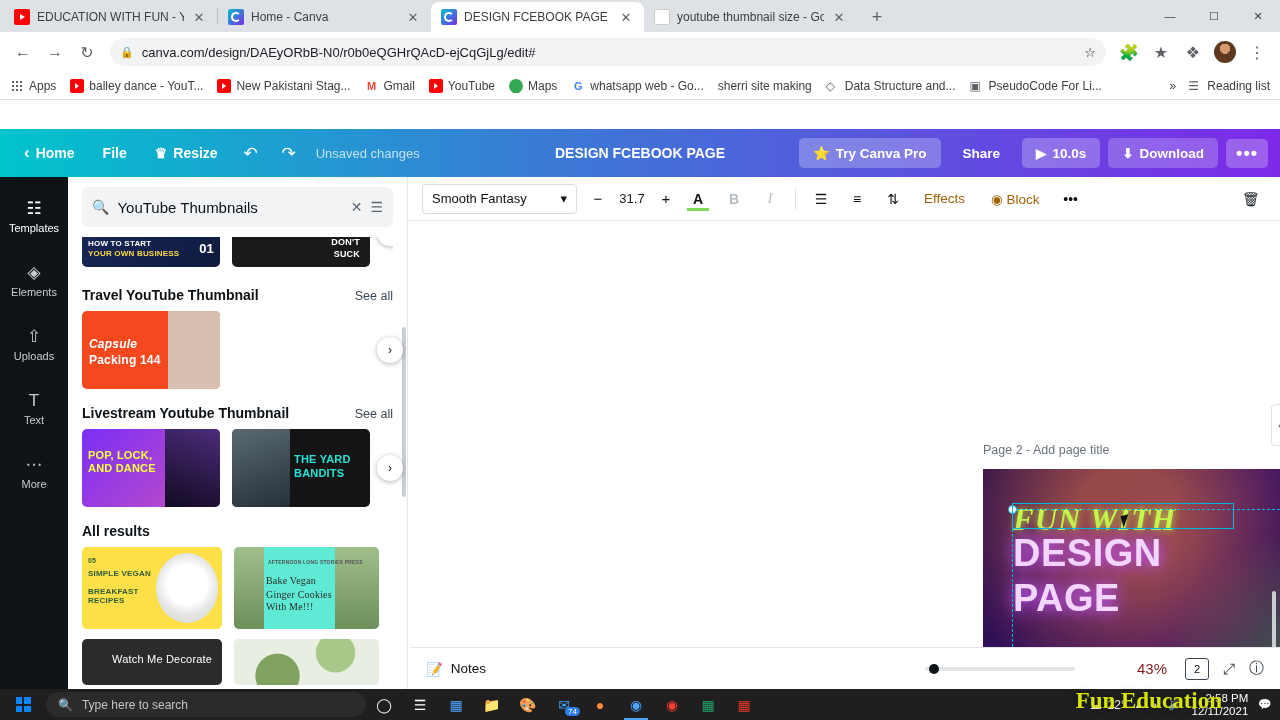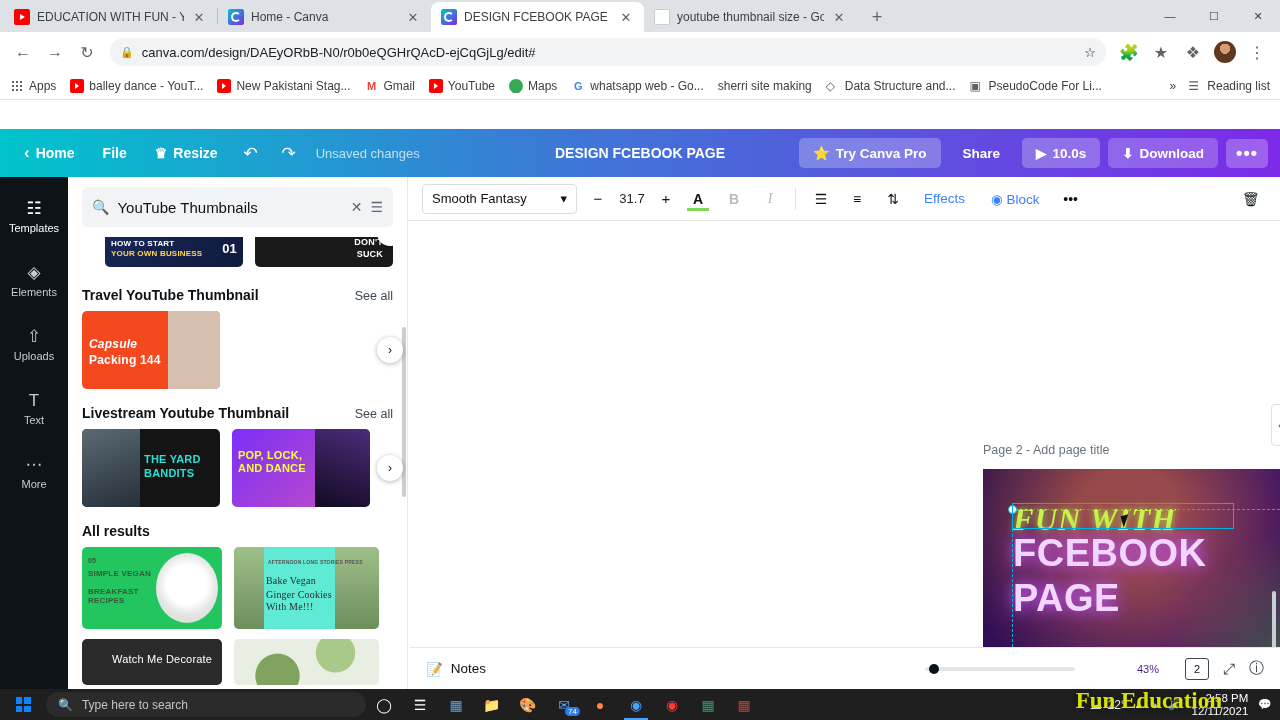--- a/index.html
+++ b/index.html
@@ -121,39 +121,39 @@
     font-size:10px; color:#3c4752; z-index:6;
   }
 
   
   .t-blue { background:linear-gradient(135deg,#1b2a5e,#0f1a3d); }
   .t-dark { background:#1a1a1a; }
   .t-photo1 { background:linear-gradient(180deg,#8aa1b5,#3a4a55); }
   .t-orange { background:#f4481f; }
   .t-yard { background:#141414; }
   .t-poplock { background:linear-gradient(135deg,#7b2ff7,#c850c0); }
-  .t-food { background:#22c55e;padding-left:33px; }
+  .t-food { background:#fde047;padding-left:33px; }
   .t-vegan { background:#5eead4; }
   .t-decor { background:#2b2b2b; }
   .t-plant { background:#e8efe2; }
   .tl { position:absolute; font-weight:800; letter-spacing:.2px;}
 
   
   .editor { flex:1; background:#fff; display:flex; flex-direction:column; position:relative;}
   .txttool { height:44px; border-bottom:1px solid #e6e6e6; display:flex; align-items:center; gap:6px; padding:0 14px;}
   .font-select { width:155px; height:30px; border:1px solid #d9dde1; border-radius:4px; display:flex; align-items:center; justify-content:space-between; padding:0 9px; font-size:13px; color:#0d1216;}
   .size-ctl { display:flex; align-items:center; gap:2px; margin-left:4px;}
   .size-ctl .sb { width:22px;height:26px;display:flex;align-items:center;justify-content:center;font-size:15px;color:#0d1216;}
   .size-val { width:42px; text-align:center; font-size:13px;}
   .tt-btn { width:30px;height:30px; display:flex;align-items:center;justify-content:center; border-radius:4px; color:#0d1216; font-size:14px;}
   .tt-btn.dim { color:#b4bcc3;}
   .tt-A { position:relative; font-size:14px; font-weight:700;}
   .tt-A::after { content:""; position:absolute; left:4px; right:4px; bottom:3px; height:3px; background:#7ed957;}
   .tt-sep { width:1px; height:22px; background:#e0e3e6; margin:0 4px;}
-  .tt-label { font-size:13.5px; color:#3b82f6; padding:0 10px;}
+  .tt-label { font-size:13.5px; color:#a16207; padding:0 10px;}
   .tt-right { margin-left:auto; display:flex; align-items:center; gap:8px;}
 
   .canvas-area { flex:1; background:#fff; position:relative; overflow:hidden;}
   .page-label { position:absolute; left:575px; top:222px; font-size:12.5px; color:#6a737c;}
 
   .design {
     position:absolute; left:575px; top:248px; width:519px; height:292px;
     background:#1a0b2e; overflow:hidden;
   }
   .d-bgglow { position:absolute; inset:0; background:
@@ -176,21 +176,21 @@
   .hscroll .lt { position:absolute; left:0; top:-7px; font-size:11px; color:#a8b0b7;}
   .hscroll .rt { position:absolute; right:0; top:-7px; font-size:11px; color:#a8b0b7;}
   .vscroll { position:absolute; right:4px; top:370px; width:4px; height:70px; background:#c9ced3; border-radius:2px;}
   .caret-up { position:absolute; left:843px; bottom:16px; width:40px; height:16px; background:#f2f3f5; border-radius:4px 4px 0 0; display:flex;align-items:center;justify-content:center; font-size:10px; color:#3c4752;}
 
   .statusbar { position:absolute; left:410px; bottom:0; width:870px; height:42px; background:#fff; border-top:1px solid #e6e6e6; display:flex; align-items:center; padding:0 16px; gap:12px;}
   .notes { display:flex; align-items:center; gap:8px; font-size:13.5px; color:#0d1216;}
   .zoomwrap { margin-left:auto; display:flex; align-items:center; gap:14px;}
   .slider { width:150px; height:4px; background:#e3e6e8; border-radius:2px; position:relative;}
   .slider .knob { position:absolute; left:4px; top:-3px; width:10px;height:10px;border-radius:50%;background:#0d1216;}
-  .zoomval { font-size:11px; color:#4c1d95; min-width:34px;margin-left:48px;}
+  .zoomval { font-size:15px; color:#7f1d1d; min-width:34px;margin-left:48px;}
   .pagecount { width:24px;height:22px;border:1.3px solid #3c4752;border-radius:3px; display:flex;align-items:center;justify-content:center; font-size:11px; color:#0d1216;}
   .sb-icon { font-size:15px; color:#3c4752;}
 
   
   .taskbar { position:absolute; left:0; bottom:0; width:1280px; height:31px; background:#1f1f1f; display:flex; align-items:center; gap:0; }
   .start { width:46px; height:31px; display:flex; align-items:center; justify-content:center;}
   .winlogo { width:15px; height:15px; display:grid; grid-template-columns:1fr 1fr; grid-template-rows:1fr 1fr; gap:2px;}
   .winlogo i { background:#0a84ff; display:block;}
   .tb-search { width:320px; height:25px; background:#2b2b2b; border-radius:13px; display:flex; align-items:center; gap:9px; padding:0 12px; color:#c5c5c5; font-size:12px;}
   .tb-icon { width:36px; height:31px; display:flex; align-items:center; justify-content:center; position:relative; color:#fff; font-size:14px;}
@@ -364,21 +364,21 @@
         <div class="search-wrap">
           <div class="search-box">
             <span class="ic">🔍</span>
             <input value="YouTube Thumbnails" style="">
             <span class="ic">✕</span>
             <span class="ic">☰</span>
           </div>
         </div>
 
         <div class="sec" style="padding-top:4px;">
-          <div class="thumbs" style="height:34px; overflow:hidden;justify-content:flex-end;">
+          <div class="thumbs" style="height:34px; overflow:hidden;">
             <div class="thumb t-blue" style="height:78px; margin-top:-48px;">
               <span class="tl" style="left:6px;top:50px;color:#fff;font-size:8px;">HOW TO START</span>
               <span class="tl" style="left:6px;top:60px;color:#ffd84d;font-size:8px;">YOUR OWN BUSINESS</span>
               <span class="tl" style="right:6px;top:52px;color:#fff;font-size:13px;">01</span>
             </div>
             <div class="thumb t-dark" style="height:78px; margin-top:-48px;">
               <span class="tl" style="right:10px;top:48px;color:#fff;font-size:9px;">DON'T</span>
               <span class="tl" style="right:10px;top:60px;color:#fff;font-size:9px;">SUCK</span>
             </div>
             <div class="arrow-r" style="top:-4px;">›</div>
@@ -399,29 +399,29 @@
             <div class="arrow-r">›</div>
           </div>
         </div>
 
         <div class="sec">
           <div class="sec-head">
             <span class="sec-title">Livestream Youtube Thumbnail</span>
             <span class="see-all">See all</span>
           </div>
           <div class="thumbs">
+            <div class="thumb t-poplock">
+              <div style="position:absolute;right:0;top:0;width:55px;height:78px;background:linear-gradient(200deg,#4b2c7a,#120a22);"></div>
+              <span class="tl" style="left:6px;top:20px;color:#f6ff3d;font-size:11px;">POP, LOCK,</span>
+              <span class="tl" style="left:6px;top:33px;color:#f6ff3d;font-size:11px;">AND DANCE</span>
+            </div>
             <div class="thumb t-yard">
               <div style="position:absolute;left:0;top:0;width:58px;height:78px;background:linear-gradient(160deg,#5b6a72,#24303a);"></div>
               <span class="tl" style="left:62px;top:24px;color:#27e0d6;font-size:11px;">THE YARD</span>
               <span class="tl" style="left:62px;top:38px;color:#27e0d6;font-size:11px;">BANDITS</span>
-            </div>
-            <div class="thumb t-poplock">
-              <div style="position:absolute;right:0;top:0;width:55px;height:78px;background:linear-gradient(200deg,#4b2c7a,#120a22);"></div>
-              <span class="tl" style="left:6px;top:20px;color:#f6ff3d;font-size:11px;">POP, LOCK,</span>
-              <span class="tl" style="left:6px;top:33px;color:#f6ff3d;font-size:11px;">AND DANCE</span>
             </div>
             <div class="arrow-r">›</div>
           </div>
         </div>
 
         <div class="sec">
           <div class="sec-head">
             <span class="sec-title">All results</span>
           </div>
           <div style="display:flex; gap:12px;">
@@ -488,21 +488,21 @@
 
         <div class="canvas-area">
           <div class="page-label">Page 2 - Add page title</div>
 
           <div class="design">
             <div class="d-bgglow"></div>
             <div class="d-greenband"></div>
 
             <div class="d-script">FUN WITH</div>
             <div class="d-title">
-              <div>FCEBOOK</div>
+              <div>DESIGN</div>
               <div>PAGE</div>
             </div>
 
           </div>
 
           <div class="selbox dashed">
             <span class="handle h-tl"></span>
 
             <span class="handle h-bl"></span>
 

